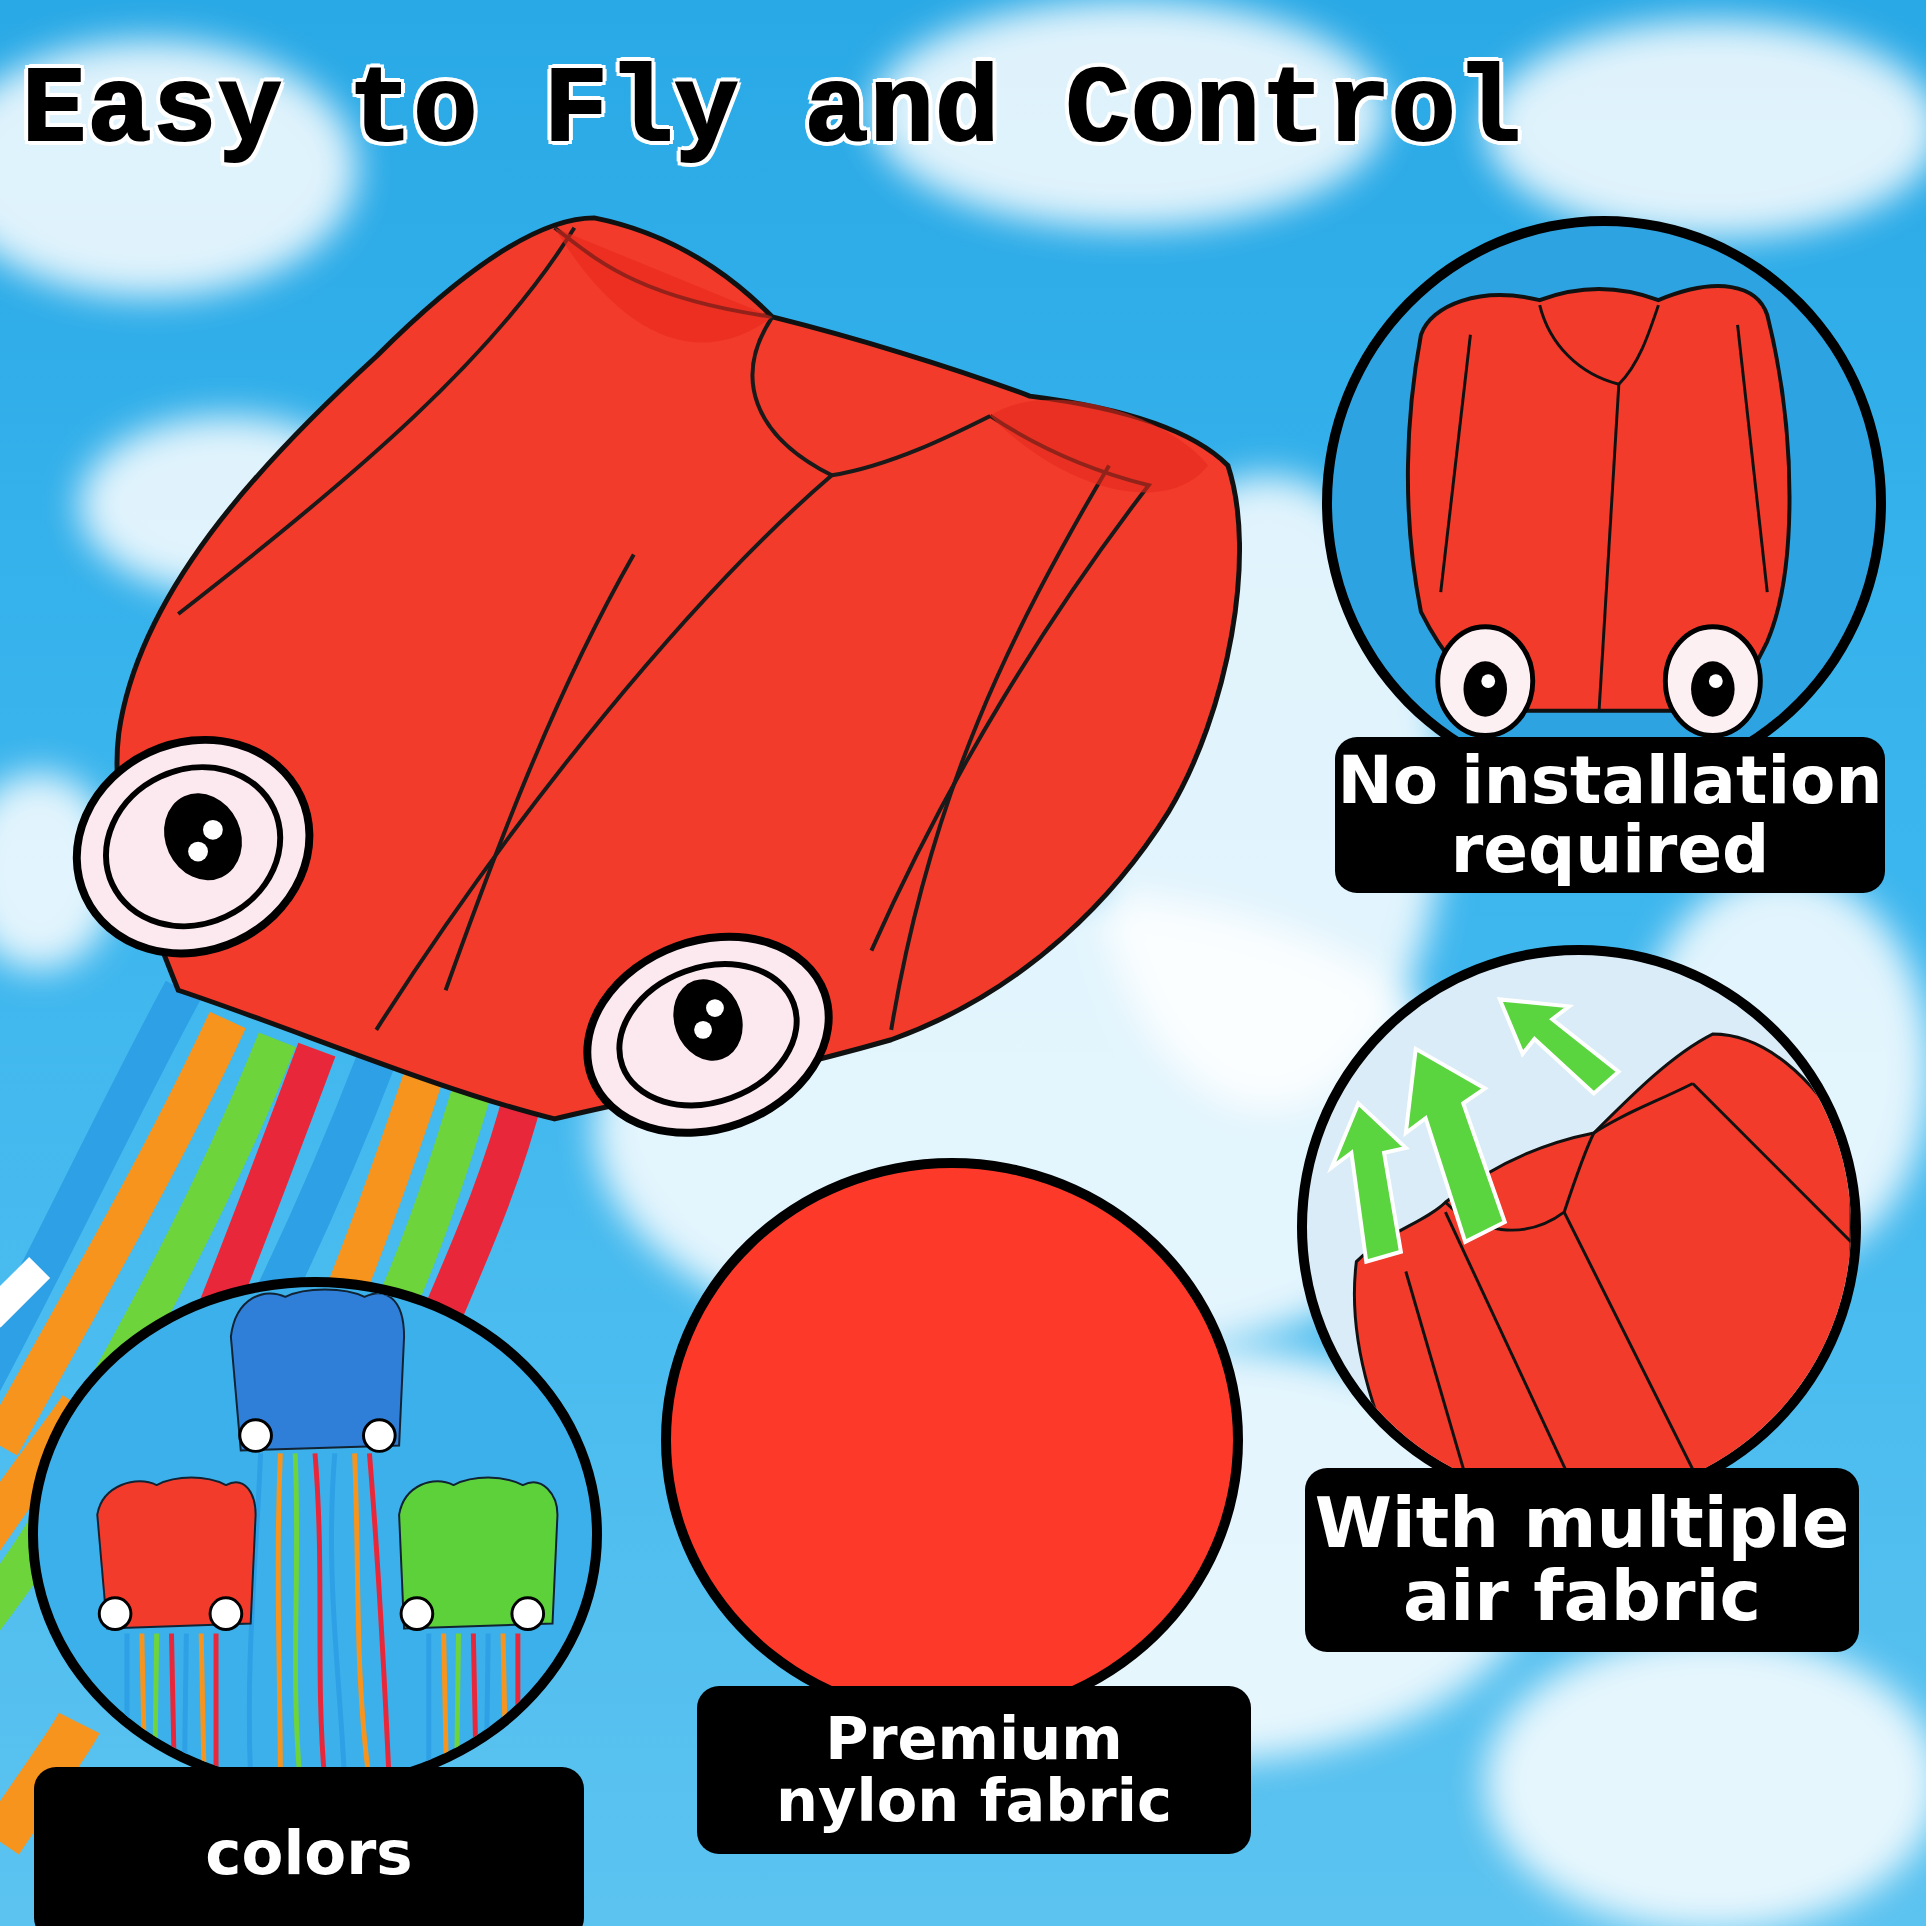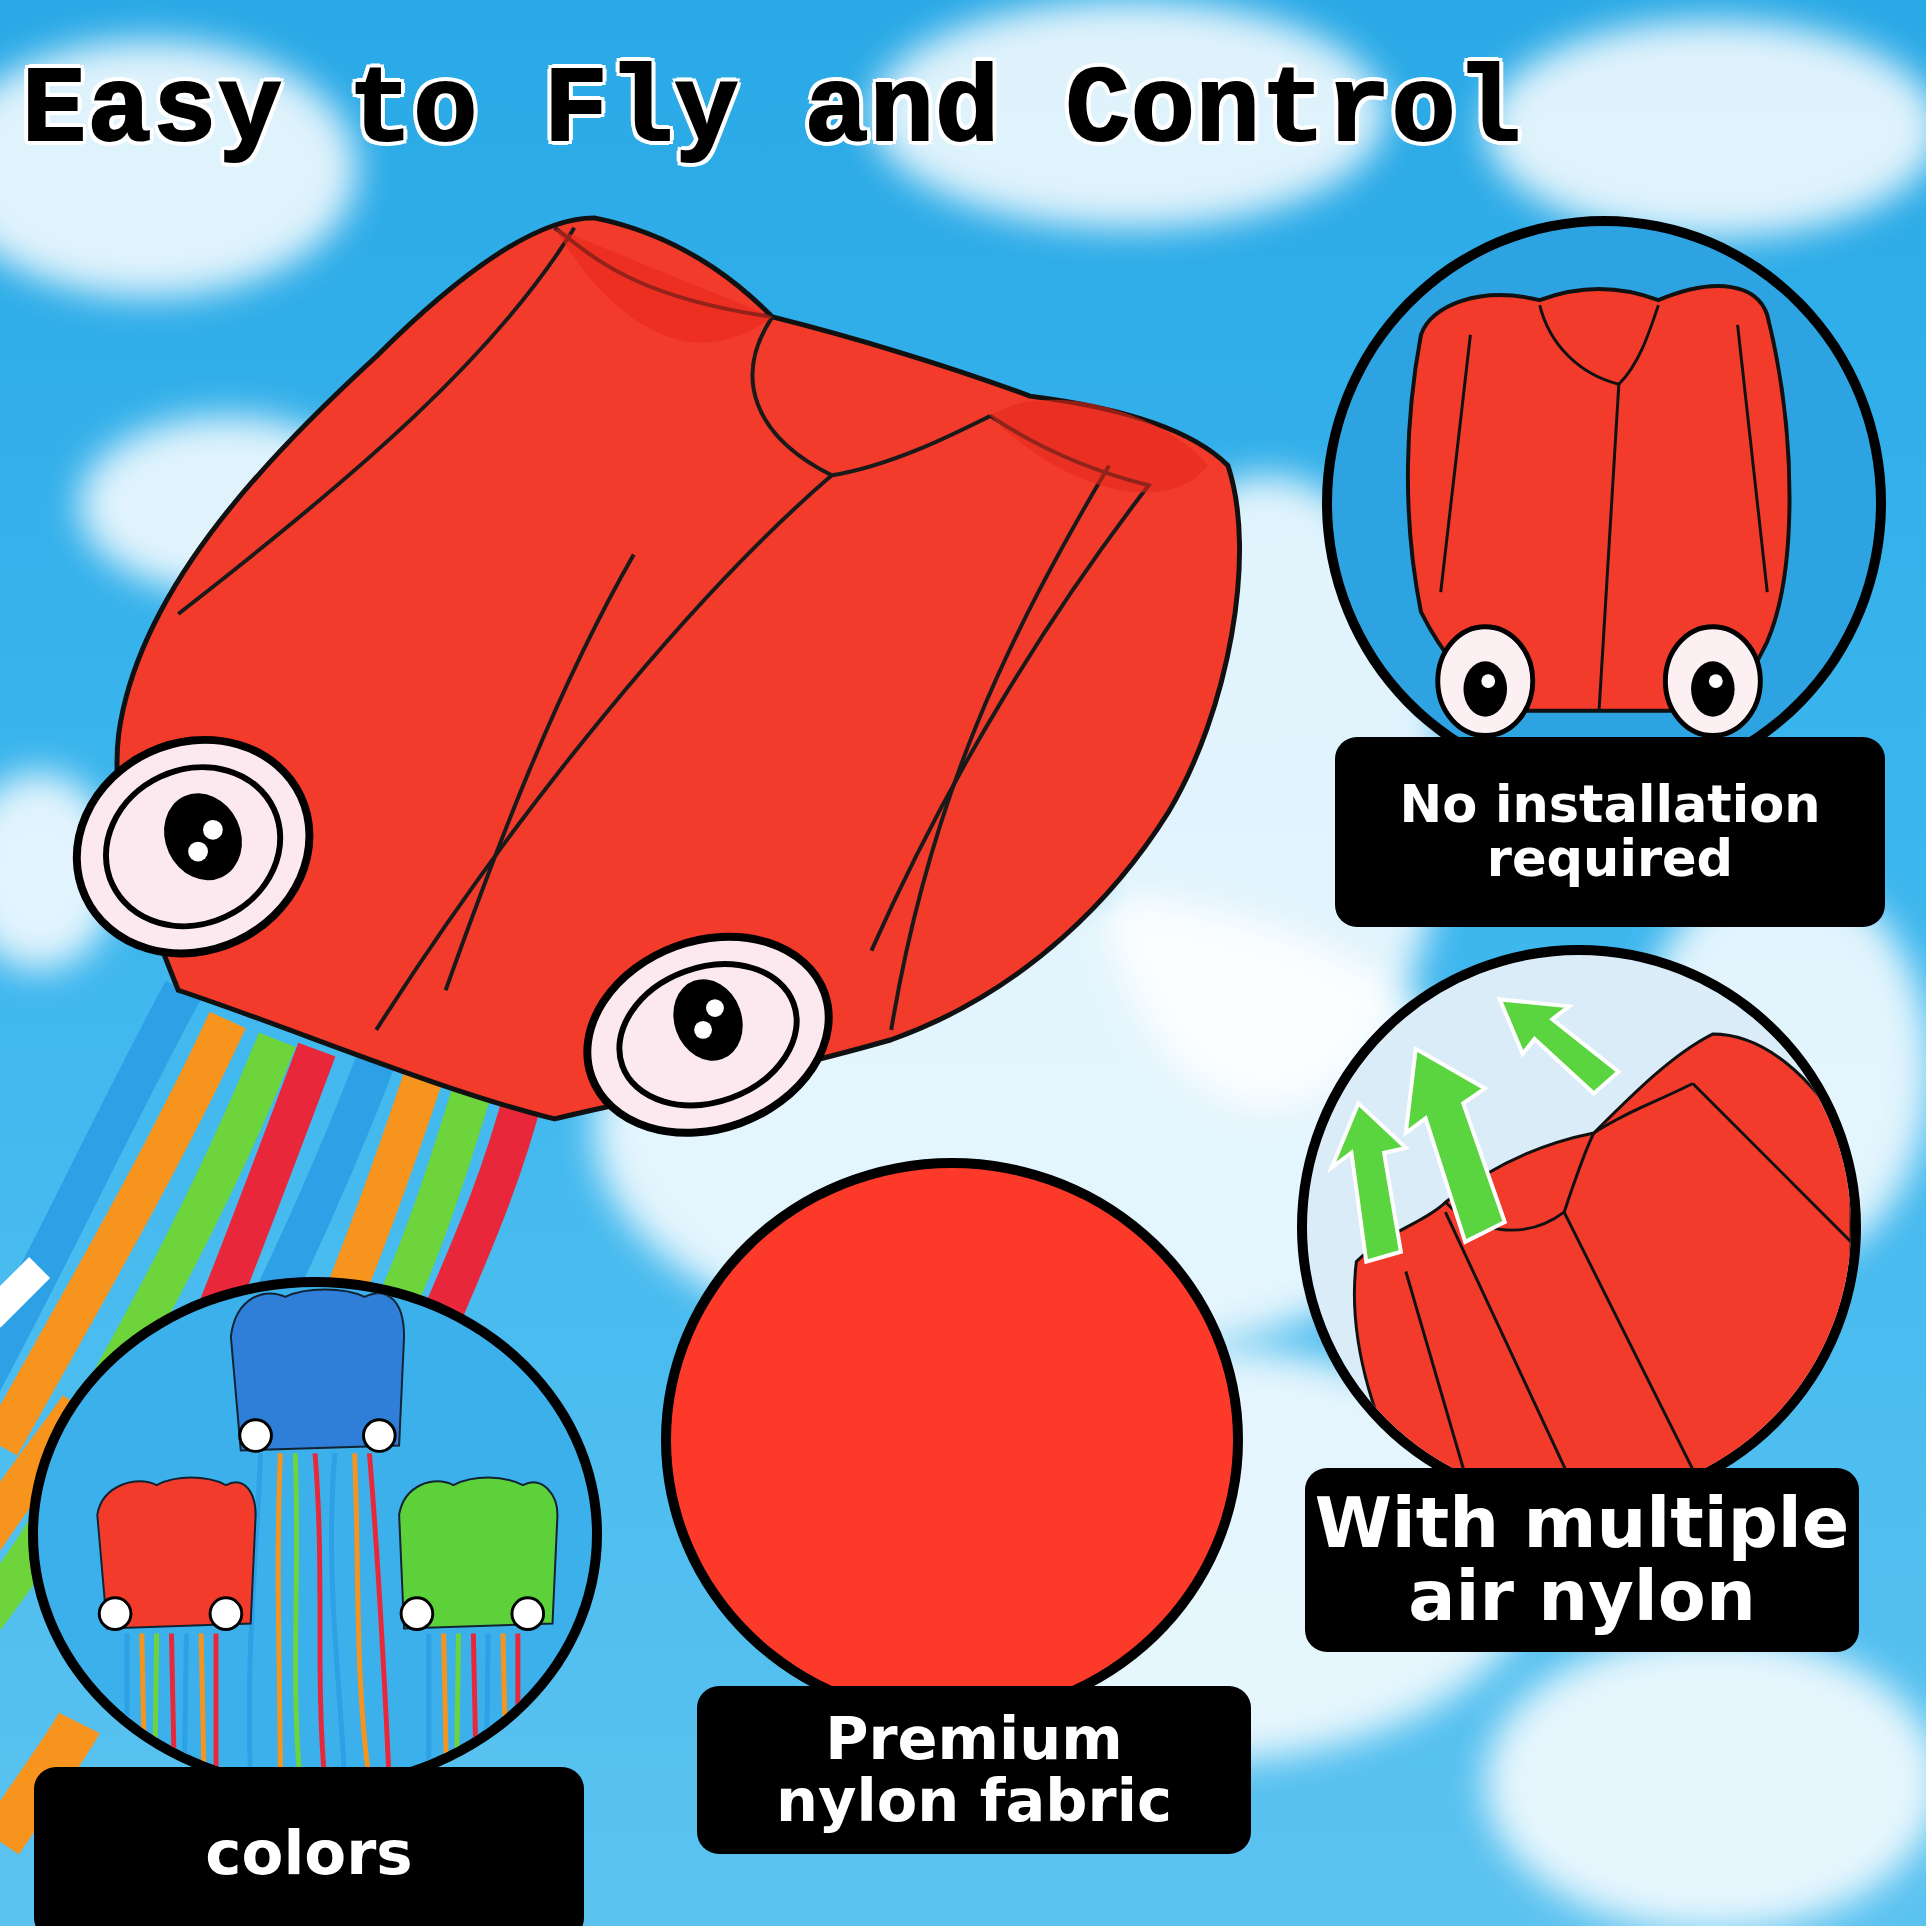--- a/index.html
+++ b/index.html
@@ -112,21 +112,21 @@
           <rect x="220" y="545" width="20" height="20" fill="#f7941d"></rect>
         <rect x="240" y="545" width="20" height="20" fill="#6dd43b"></rect>
           <rect x="260" y="545" width="20" height="20" fill="#e8283a"></rect>
         <rect x="280" y="545" width="20" height="20" fill="#2ea0e6"></rect>
           <rect x="300" y="545" width="20" height="20" fill="#f7941d"></rect>
         <rect x="320" y="545" width="20" height="20" fill="#6dd43b"></rect>
           <rect x="340" y="545" width="20" height="20" fill="#e8283a"></rect>
       </g>
     </svg>
   </div>
-  <div class="label" style="left:1335px;top:737px;width:550px;height:190px;font-size:51px;">
+  <div class="label" style="left:1335px;top:737px;width:550px;height:156px;font-size:66px;">
     <span>No installation</span>
     <span>required</span>
   </div>
 
   <div class="circle" style="left:1297px;top:945px;width:564px;height:564px;background:#d9ecf7;">
     <svg width="564" height="564" viewBox="0 0 570 570" style="left:-10px;top:-10px;">
       <path d="M60 320 C 90 290, 130 280, 150 260 C 200 220, 250 200, 300 190 C 340 150, 380 110, 420 90
                C 470 90, 520 130, 560 200 L 560 570 L 130 570 C 80 500, 50 400, 60 320 Z" fill="#f23b2b" stroke="#111" stroke-width="3"></path>
       <g fill="none" stroke="#111" stroke-width="3">
         <path d="M150 260 C 180 290, 230 300, 270 270 C 280 240, 290 210, 300 190"></path>
@@ -138,21 +138,21 @@
       </g>
       <g fill="#5ad43f" stroke="#fff" stroke-width="4">
         <polygon points="70,320 55,210 35,225 62,160 110,205 88,210 105,310"></polygon>
         <polygon points="170,300 130,175 110,190 120,105 190,145 168,160 210,280"></polygon>
         <polygon points="300,150 240,95 228,110 205,55 275,62 258,75 325,128"></polygon>
       </g>
     </svg>
   </div>
   <div class="label" style="left:1305px;top:1468px;width:554px;height:184px;font-size:70px;">
     <span>With multiple</span>
-    <span>air nylon</span>
+    <span>air fabric</span>
   </div>
 
   <div class="circle" style="left:661px;top:1158px;width:582px;height:564px;background:#fd3a2a;"></div>
   <div class="label" style="left:677px;top:1686px;width:554px;height:168px;font-size:59px;margin-left:20px;">
     <span>Premium</span>
     <span>nylon fabric</span>
   </div>
 
   <div class="circle" style="left:28px;top:1277px;width:574px;height:515px;background:#3cb0ea;">
     <svg width="574" height="515" viewBox="0 0 580 520" style="left:-10px;top:-10px;">

